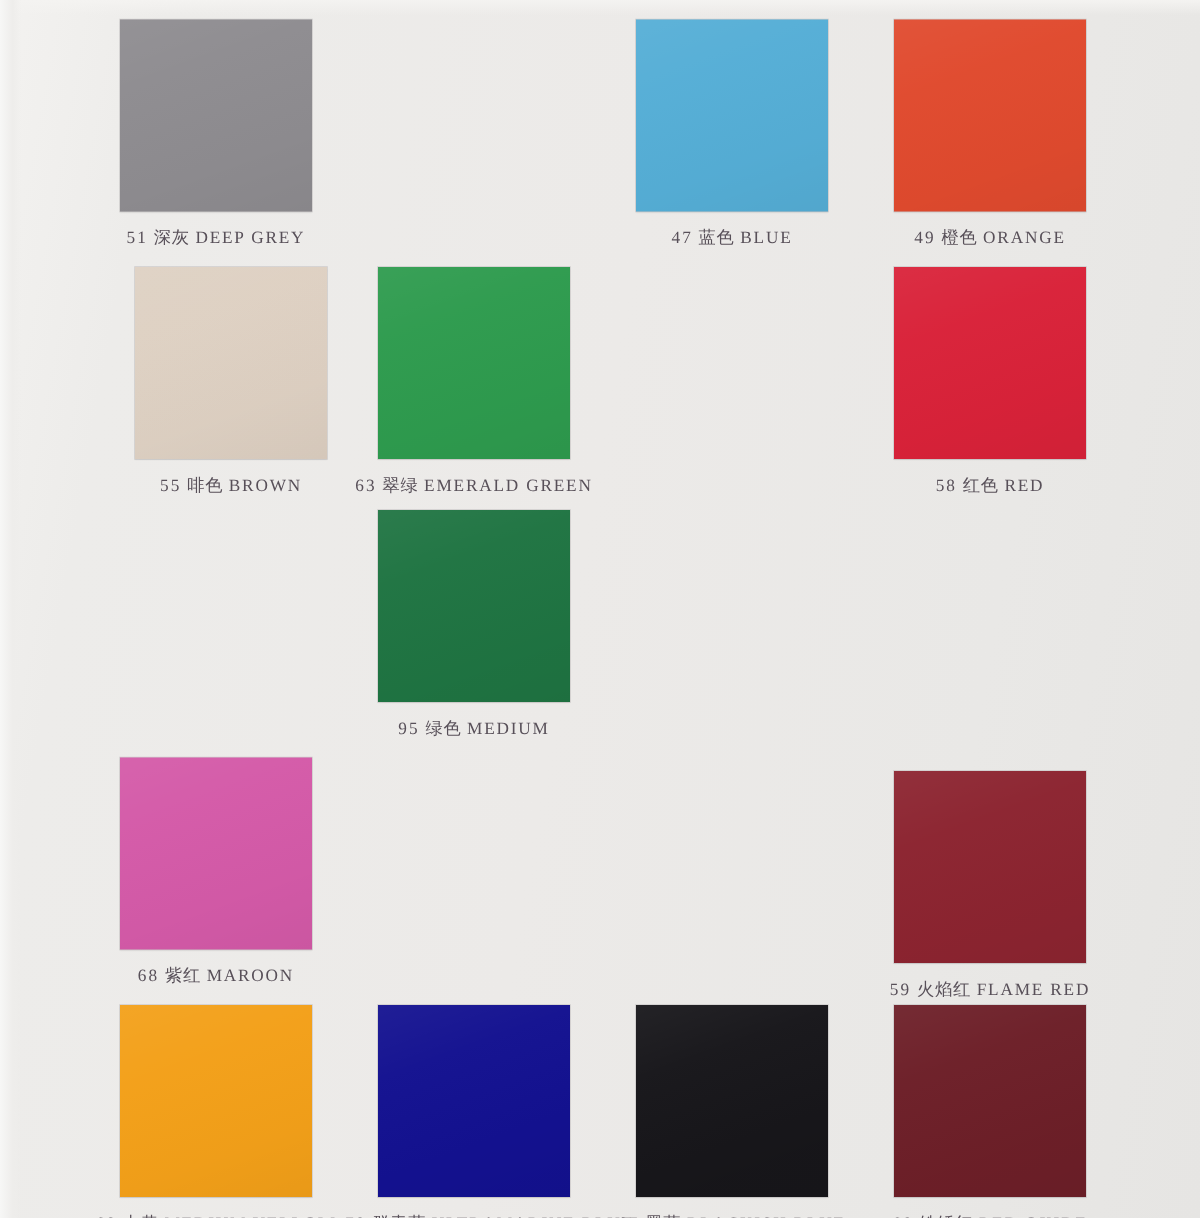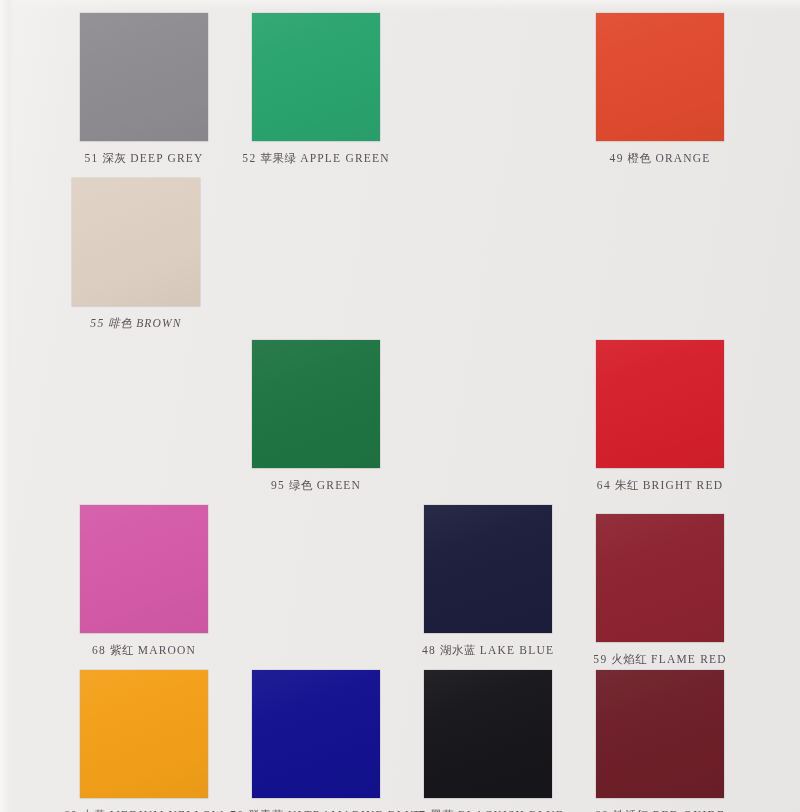--- a/index.html
+++ b/index.html
@@ -115,47 +115,47 @@
 <div id="chart-page">
 
   <div id="paper-top-edge"></div>
   <div id="paper-left-edge"></div>
 
   <div id="swatch-grid">
       <div class="swatch-cell" style="left: 58px; top: 13px;">
         <div class="swatch-chip" style="background-color: rgb(142, 140, 144);"></div>
         <div class="swatch-label"><span class="code">51</span> <span class="cn">深灰</span> <span class="en">DEEP GREY</span></div>
       </div>
-      <div class="swatch-cell" style="left: 230px; top: 13px;">
-        <div class="swatch-chip" style="background-color: rgb(42, 164, 110);"></div>
-        <div class="swatch-label"><span class="code">52</span> <span class="cn">苹果绿</span> <span class="en">APPLE GREEN</span></div>
+      <div class="swatch-cell" style="left: 402px; top: 13px;">
+        <div class="swatch-chip" style="background-color: rgb(85, 174, 214);"></div>
+        <div class="swatch-label"><span class="code">47</span> <span class="cn">蓝色</span> <span class="en">BLUE</span></div>
       </div>
       <div class="swatch-cell" style="left: 574px; top: 13px;">
         <div class="swatch-chip" style="background-color: rgb(224, 74, 46);"></div>
         <div class="swatch-label"><span class="code">49</span> <span class="cn">橙色</span> <span class="en">ORANGE</span></div>
       </div>
-      <div class="swatch-cell" style="left: 50px; top: 178px; font-style: italic;">
+      <div class="swatch-cell" style="left: 68px; top: 178px;">
         <div class="swatch-chip" style="background-color: rgba(181, 131, 82, 0.255);"></div>
         <div class="swatch-label"><span class="code">55</span> <span class="cn">啡色</span> <span class="en">BROWN</span></div>
       </div>
+      <div class="swatch-cell" style="left: 230px; top: 178px;">
+        <div class="swatch-chip" style="background-color: rgb(46, 155, 78);"></div>
+        <div class="swatch-label"><span class="code">63</span> <span class="cn">翠绿</span> <span class="en">EMERALD GREEN</span></div>
+      </div>
+      <div class="swatch-cell" style="left: 574px; top: 178px;">
+        <div class="swatch-chip" style="background-color: rgb(217, 34, 57);"></div>
+        <div class="swatch-label"><span class="code">58</span> <span class="cn">红色</span> <span class="en">RED</span></div>
+      </div>
       <div class="swatch-cell" style="left: 230px; top: 340px;">
         <div class="swatch-chip" style="background-color: rgb(31, 116, 66);"></div>
-        <div class="swatch-label"><span class="code">95</span> <span class="cn">绿色</span> <span class="en">GREEN</span></div>
-      </div>
-      <div class="swatch-cell" style="left: 574px; top: 340px;">
-        <div class="swatch-chip" style="background-color: rgb(213, 32, 44);"></div>
-        <div class="swatch-label"><span class="code">64</span> <span class="cn">朱红</span> <span class="en">BRIGHT RED</span></div>
+        <div class="swatch-label"><span class="code">95</span> <span class="cn">绿色</span> <span class="en">MEDIUM</span></div>
       </div>
       <div class="swatch-cell" style="left: 58px; top: 505px;">
         <div class="swatch-chip" style="background-color: rgb(212, 90, 168);"></div>
         <div class="swatch-label"><span class="code">68</span> <span class="cn">紫红</span> <span class="en">MAROON</span></div>
-      </div>
-      <div class="swatch-cell" style="left: 402px; top: 505px;">
-        <div class="swatch-chip" style="background-color: rgb(28, 30, 60);"></div>
-        <div class="swatch-label"><span class="code">48</span> <span class="cn">湖水蓝</span> <span class="en">LAKE BLUE</span></div>
       </div>
       <div class="swatch-cell" style="left: 574px; top: 514px;">
         <div class="swatch-chip" style="background-color: rgb(140, 36, 48);"></div>
         <div class="swatch-label"><span class="code">59</span> <span class="cn">火焰红</span> <span class="en">FLAME RED</span></div>
       </div>
       <div class="swatch-cell" style="left: 58px; top: 670px;">
         <div class="swatch-chip" style="background-color: rgb(243, 160, 25);"></div>
         <div class="swatch-label"><span class="code">69</span> <span class="cn">中黄</span> <span class="en">MEDIUM YELLOW</span></div>
       </div>
       <div class="swatch-cell" style="left: 230px; top: 670px;">

